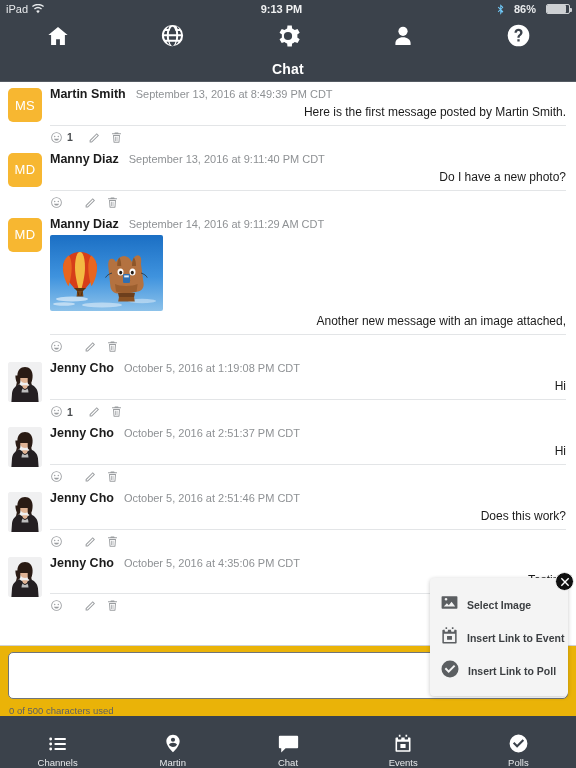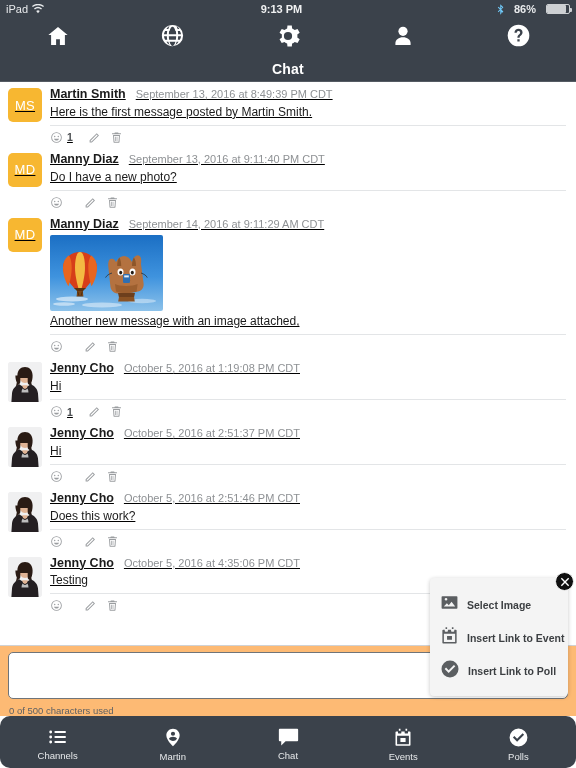--- a/index.html
+++ b/index.html
@@ -47,50 +47,50 @@
     height: 25px; background: #3b424b; color: #fff; display: flex;
     align-items: center; justify-content: center; flex: 0 0 25px;
     font-size: 14px; font-weight: bold; letter-spacing: .2px;
     border-bottom: 1px solid #555b63;
   }
 
   
   .messages {
     flex: 1 1 auto; overflow: hidden; background: #fff; position: relative;
   }
-  .msg { display: flex; padding: 6px 10px 0 8px; position: relative; text-decoration: underline; }
+  .msg { display: flex; padding: 6px 10px 0 8px; position: relative; }
   .msg-avatar { flex: 0 0 34px; margin-right: 8px; }
   .av-initials {
     width: 34px; height: 34px; border-radius: 5px; background: #f7b731;
     color: #fff; display: flex; align-items: center; justify-content: center;
     font-size: 13px; font-weight: 500; letter-spacing: .3px;
   }
   .av-photo {
     width: 34px; height: 40px; border-radius: 3px; overflow: hidden;
     background: #f2f2f2; position: relative;
   }
   .av-photo svg { display: block; width: 100%; height: 100%; }
   .msg-body { flex: 1 1 auto; min-width: 0; }
   .msg-head { display: flex; align-items: baseline; gap: 10px; line-height: 1.1; }
   .msg-author { font-size: 12.5px; font-weight: bold; color: #1b1b1b; white-space: nowrap; }
   .msg-time { font-size: 11px; color: #8e9194; white-space: nowrap; }
-  .msg-text { font-size: 12px; color: #1b1b1b; margin-top: 3px; line-height: 1.25; }
+  .msg-text { font-size: 12px; color: #1b1b1b; margin-top: 3px; line-height: 1.25; text-align: right; }
   .msg-image { margin-top: 4px; width: 113px; height: 76px; border-radius: 2px; overflow: hidden; display: block; }
   .msg-image svg { display: block; }
   .msg-actions {
     display: flex; align-items: center; gap: 9px; margin-top: 5px;
     border-top: 1px solid #e3e5e7; padding-top: 5px; padding-bottom: 3px;
   }
   .msg-actions .act { display: flex; align-items: center; gap: 4px; cursor: pointer; }
   .msg-actions svg { fill: #9a9da0; display: block; }
   .react-count { font-size: 10.5px; color: #4a4d50; font-weight: bold; }
 
   
   .composer {
-    flex: 0 0 66px; background: #fdba74; border-top: 1px solid #cfd2d5;
+    flex: 0 0 66px; background: #eab308; border-top: 1px solid #cfd2d5;
     padding: 6px 8px 0 8px; position: relative;
   }
   .composer-box {
     width: 100%; height: 47px; background: #fff; border: 1px solid #6f7479;
     border-radius: 5px; resize: none; outline: none; font-size: 12px;
     font-family: "Liberation Sans", sans-serif; padding: 6px 8px; color: #222;
   }
   .char-count { font-size: 9.5px; color: #5d6063; margin-top: 2px; padding-left: 1px; }
 
   
@@ -106,21 +106,21 @@
   }
   .popup-close svg { fill: #fff; }
   .popup-item {
     display: flex; align-items: center; gap: 8px; height: 33px; cursor: pointer;
   }
   .popup-item svg { fill: #5b5e61; flex: 0 0 auto; }
   .popup-label { font-size: 10.5px; color: #3c3f42; font-weight: bold; white-space: nowrap; }
 
   
   .tabbar {
-    flex: 0 0 52px; background: #3b424b; display: flex; align-items: center; border-radius: 10px;
+    flex: 0 0 52px; background: #3b424b; display: flex; align-items: flex-end;
   }
   .tab {
     flex: 1; display: flex; flex-direction: column; align-items: center;
     justify-content: center; gap: 3px; cursor: pointer; padding-top: 4px;
   }
   .tab svg { fill: #ffffff; display: block; }
   .tab-label { font-size: 9.5px; color: #e6e8ea; }
 </style>
 </head>
 <body>

